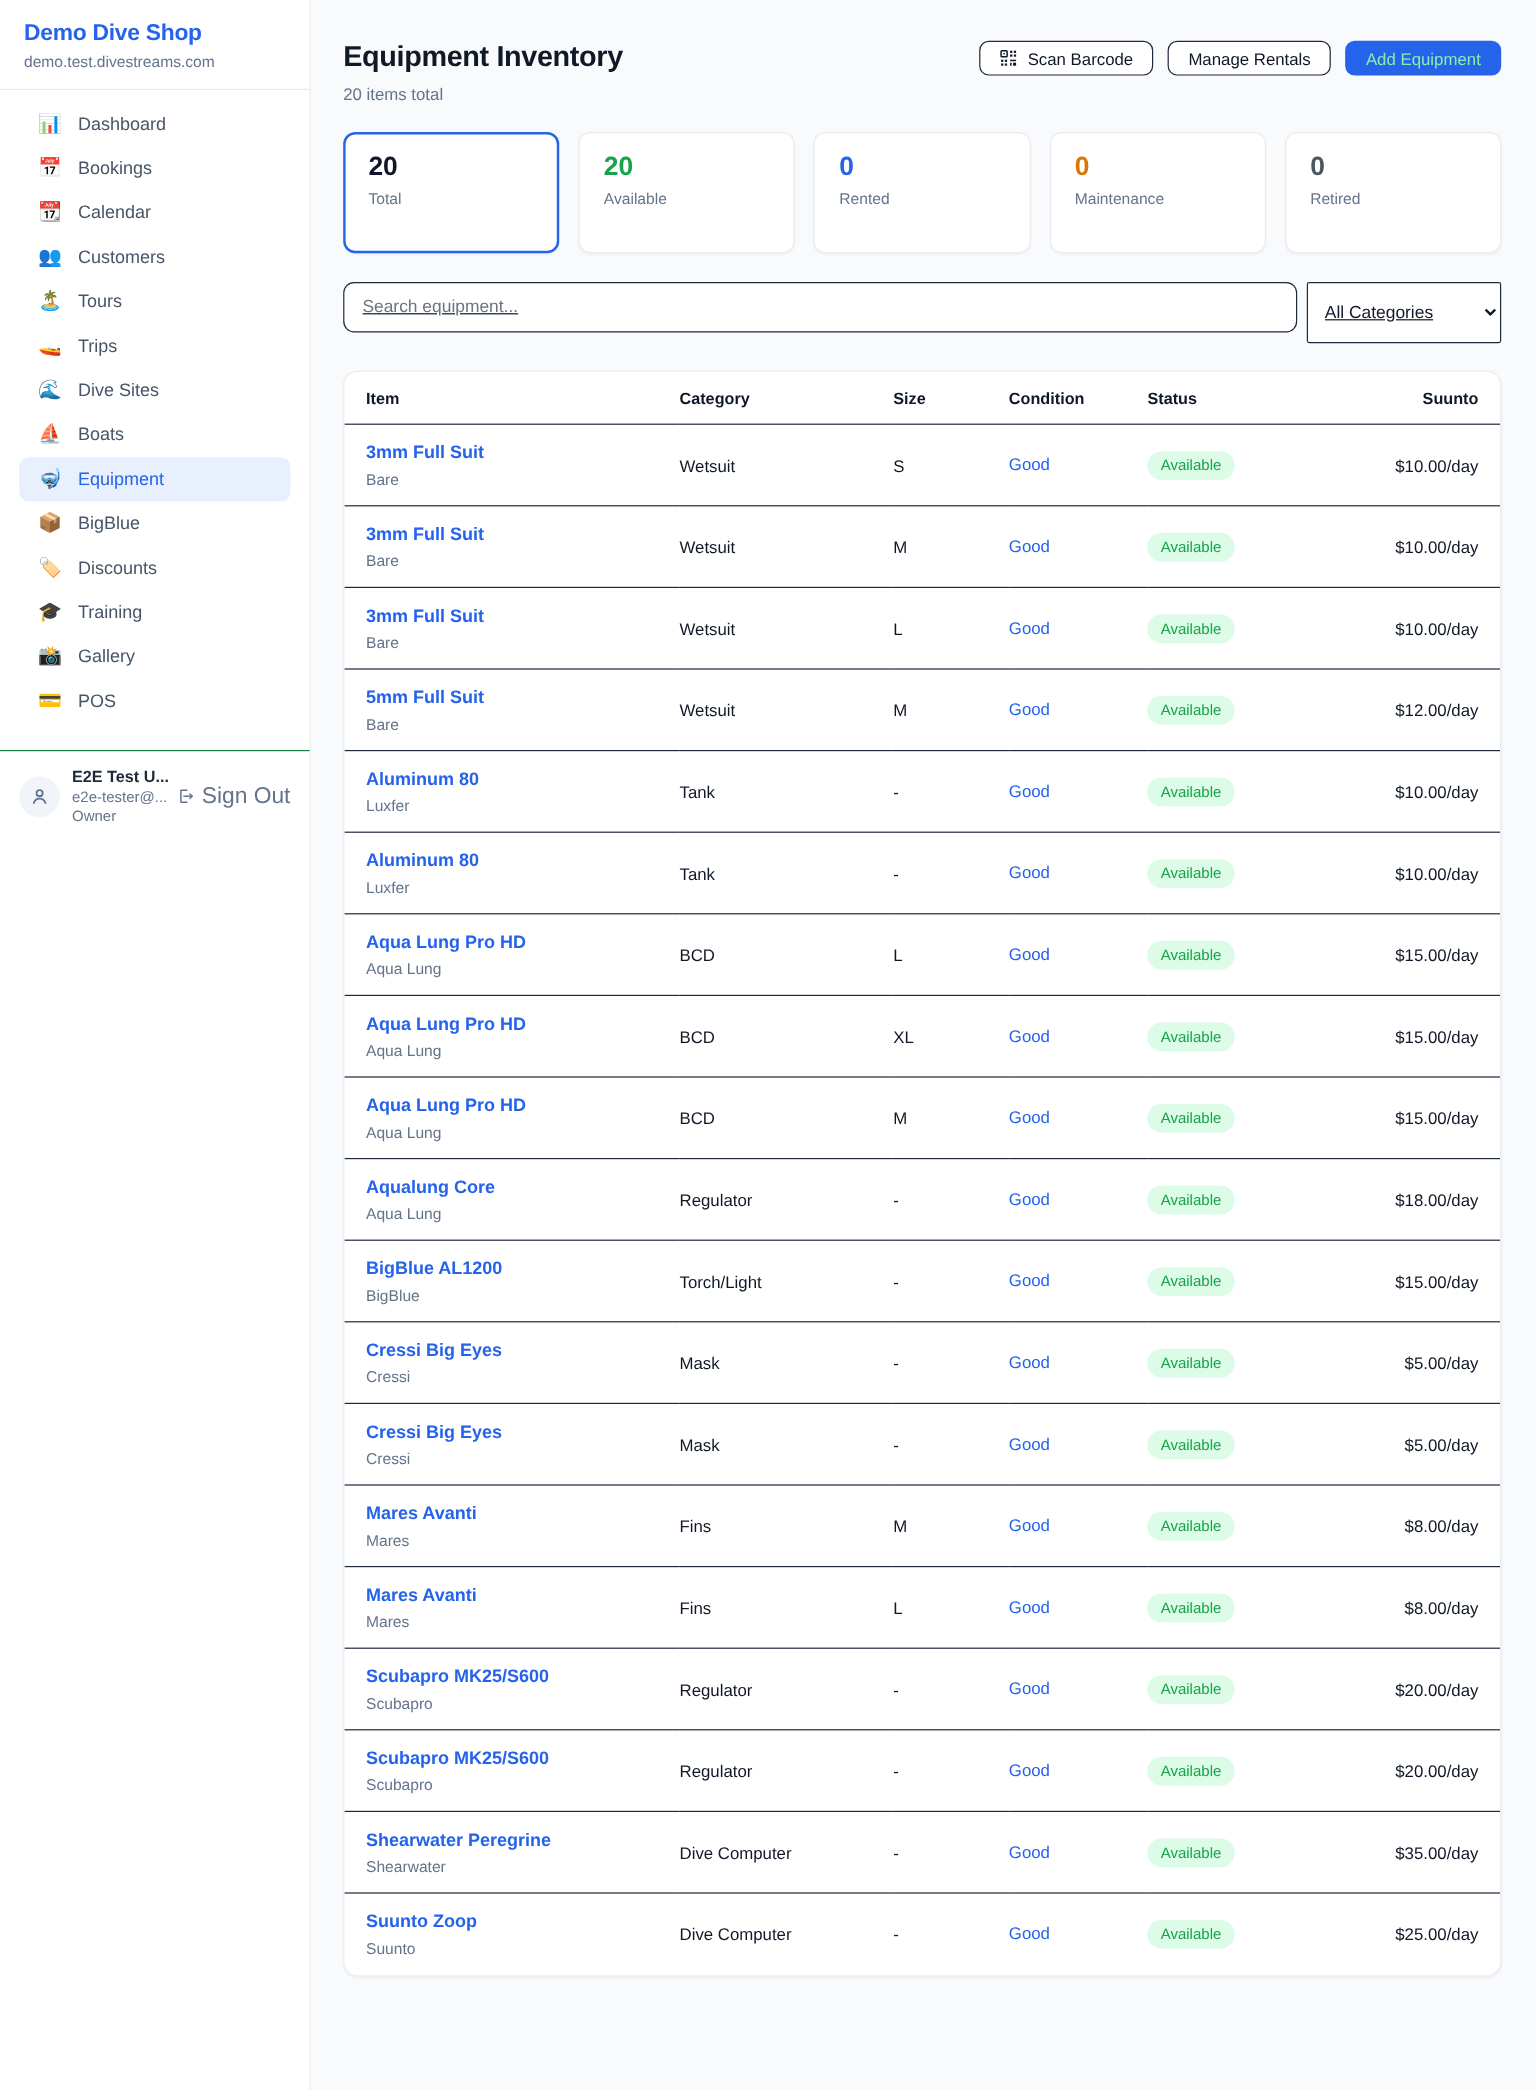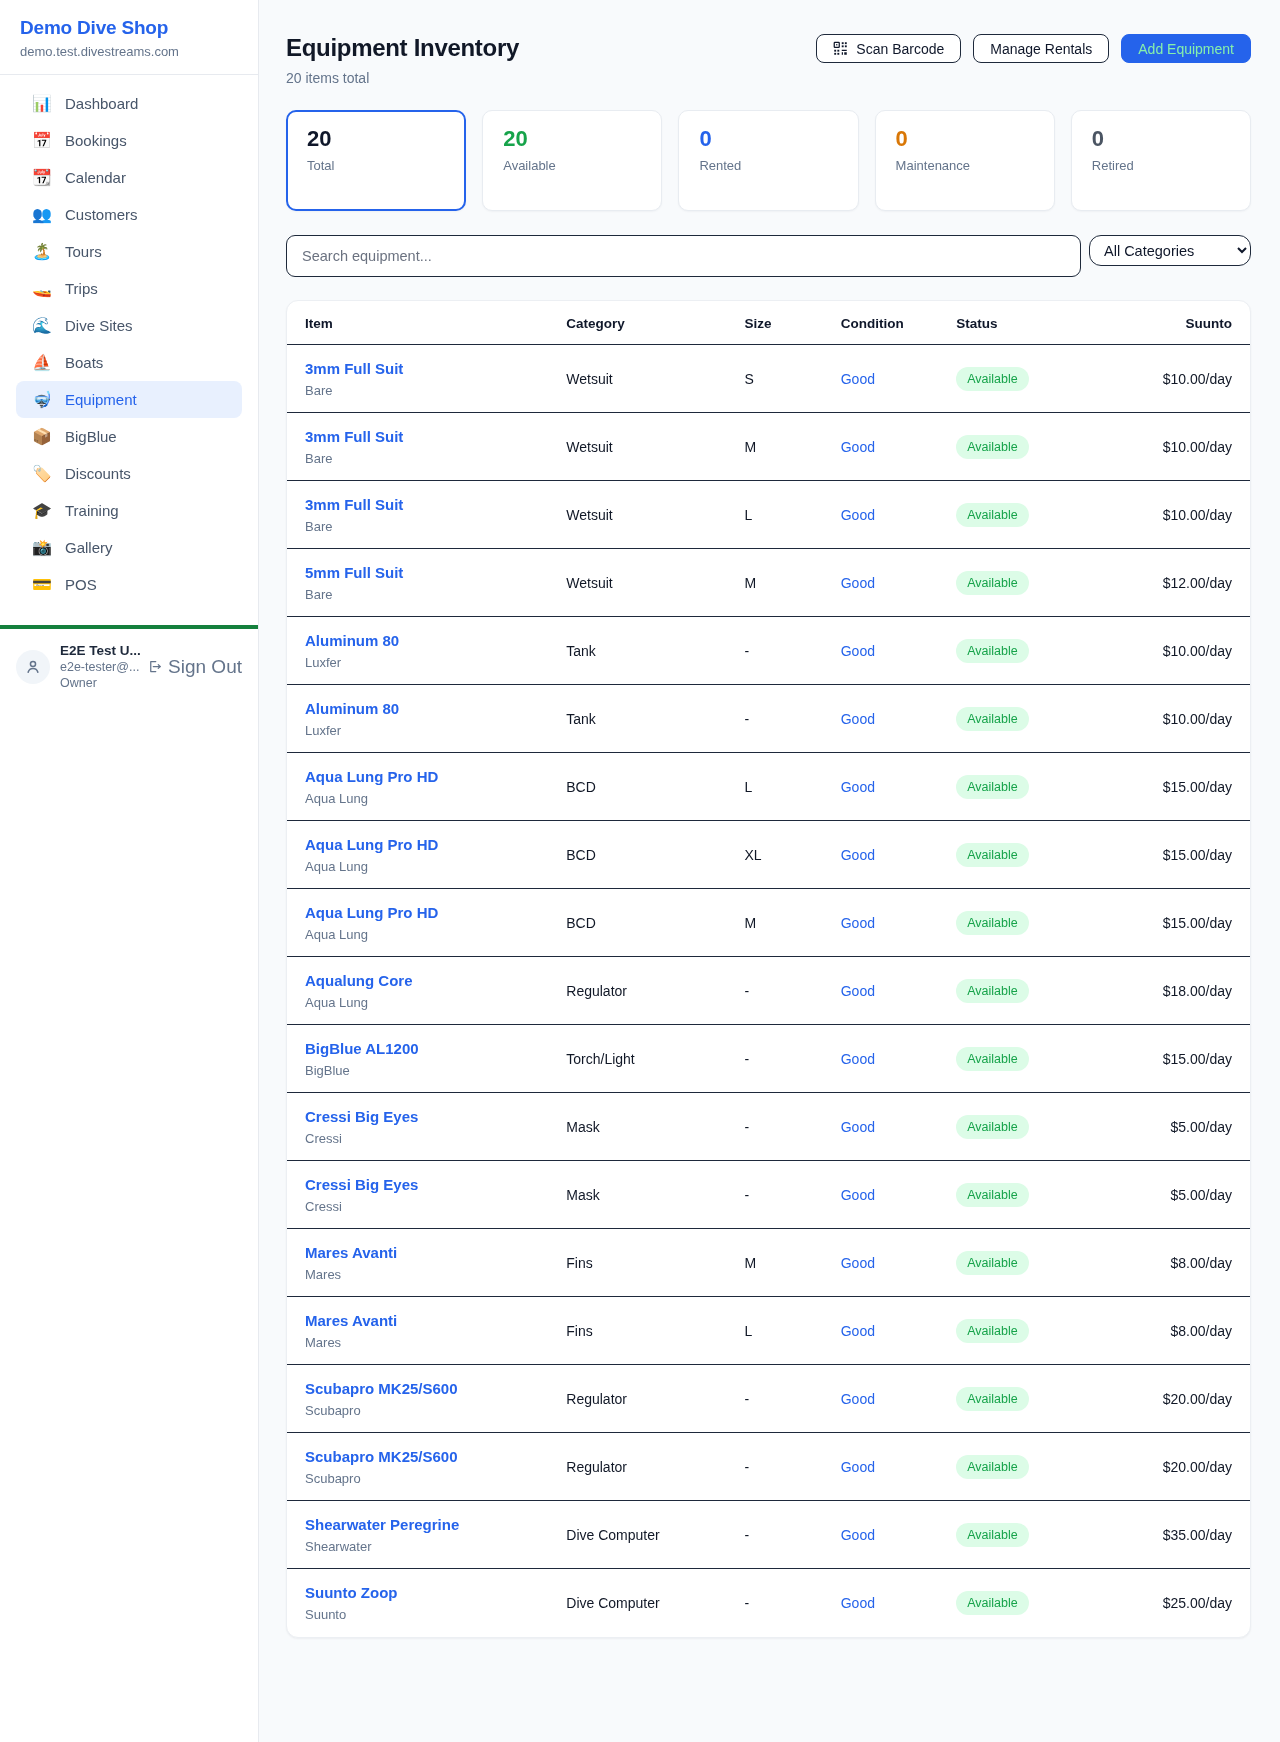--- a/index.html
+++ b/index.html
@@ -10,21 +10,21 @@
   .sidebar { width:259px; min-width:259px; background:#ffffff; border-right:1px solid #e7eaef; display:flex; flex-direction:column; }
   .side-head { padding:17px 20px 15px 20px; border-bottom:1px solid #e7eaef; }
   .brand-title { font-size:19px; font-weight:700; color:#2563eb; letter-spacing:-0.2px; }
   .brand-domain { font-size:13px; color:#64748b; margin-top:5px; }
   .nav { padding:10px 16px; }
   .nav-item { display:flex; align-items:center; gap:13px; padding:10px 16px; border-radius:8px; cursor:pointer; margin-bottom:0; }
   .nav-item .nav-icon { width:20px; font-size:16px; line-height:1; text-align:center; flex:0 0 20px; }
   .nav-item .nav-label { font-size:15px; color:#475569; }
   .nav-item.active { background:#e8f0fe; }
   .nav-item.active .nav-label { color:#2563eb; font-weight:500; }
-  .side-user { margin-top:12px; border-top:4px solid #15803d; padding:14px 16px; display:flex; align-items:center; gap:10px; }
+  .side-user { margin-top:12px; border-top:1px solid #15803d; padding:14px 16px; display:flex; align-items:center; gap:10px; }
   .avatar { width:34px; height:34px; border-radius:50%; background:#f1f5f9; display:flex; align-items:center; justify-content:center; flex:0 0 34px; }
   .user-meta { flex:1; min-width:0; }
   .user-name { font-size:13.5px; font-weight:700; color:#1e293b; white-space:nowrap; }
   .user-email, .user-role { font-size:12.5px; color:#64748b; margin-top:2px; white-space:nowrap; }
   .signout { display:flex; align-items:center; gap:6px; font-size:19px; color:#64748b; cursor:pointer; white-space:nowrap; }
 
   
   .main { flex:1; padding:34px 29px 0 27px; }
   .page-head { display:flex; justify-content:space-between; align-items:flex-start; }
   .page-title { font-size:24px; font-weight:700; letter-spacing:-0.3px; color:#111827; }
@@ -34,24 +34,24 @@
   .btn.primary { background:#2563eb; border-color:#2563eb; color:#86efac; }
 
   
   .stats { display:flex; gap:16px; margin-top:24px; }
   .stat-card { flex:1; background:#fff; border:1px solid #e8ecf1; border-radius:10px; padding:15px 20px; height:101px; box-shadow:0 1px 2px rgba(16,24,40,.04); cursor:pointer; }
   .stat-card.active { border:2px solid #2563eb; padding:14px 19px; }
   .stat-value { font-size:22px; font-weight:700; }
   .stat-label { font-size:13px; color:#64748b; margin-top:6px; }
 
   
-  .filters { display:flex; gap:8px; margin-top:24px; }
+  .filters { display:flex; gap:8px; margin-top:24px;text-decoration:underline; }
   .search-input { flex:1; height:42px; border:1px solid #1e293b; border-radius:9px; background:#fff; padding:0 15px; font-size:14.5px; font-family:inherit; color:#0f172a; }
   .search-input::placeholder { color:#6b7280; }
-  .cat-select { width:162px; height:31px; border:1px solid #1e293b; border-radius:12px; background:#fff; padding:0 10px; font-size:14.5px; font-family:inherit; color:#0f172a; }
+  .cat-select { width:162px; height:51px; border:1px solid #1e293b; border-radius:2px; background:#fff; padding:0 10px; font-size:14.5px; font-family:inherit; color:#0f172a; }
 
   
   .table-card { background:#fff; border:1px solid #eceff3; border-radius:12px; margin-top:23px; box-shadow:0 1px 2px rgba(16,24,40,.05); overflow:hidden; }
   table { width:100%; border-collapse:collapse; table-layout:fixed; }
   col.c-item{width:29%} col.c-cat{width:18.5%} col.c-size{width:10%} col.c-cond{width:12%} col.c-status{width:16%} col.c-rent{width:14.5%}
   thead th { text-align:left; font-size:13.5px; font-weight:700; color:#0f172a; padding:15px 0 13px 0; border-bottom:1px solid #1e293b; }
   thead th:first-child { padding-left:18px; }
   thead th.num, td.num { text-align:right; padding-right:18px; }
   tbody td { border-bottom:1px solid #1e293b; padding:13px 0; vertical-align:middle; height:68px; }
   tbody tr:last-child td { border-bottom:none; }

